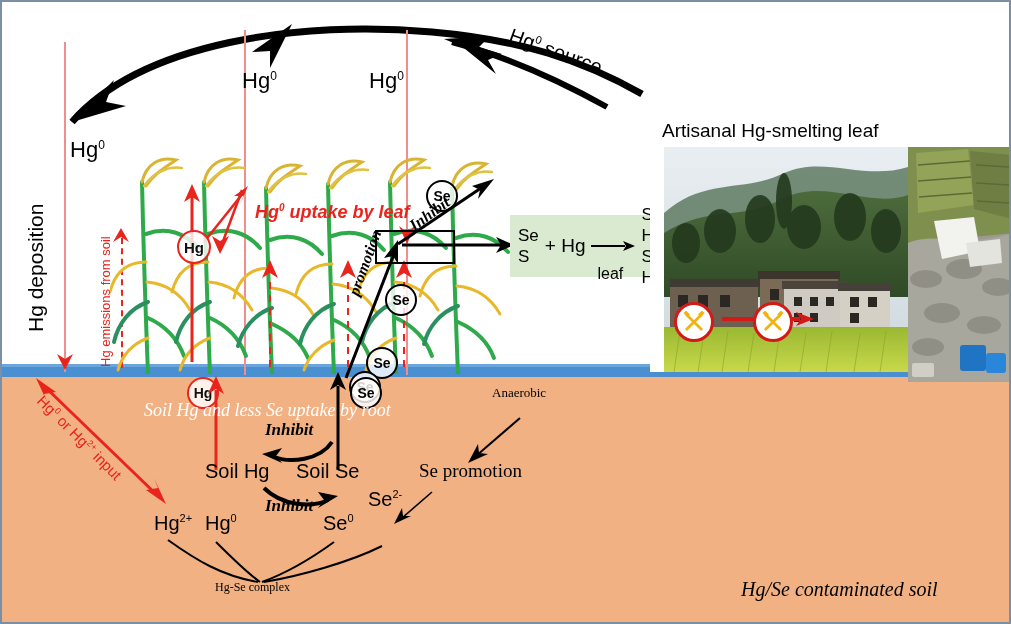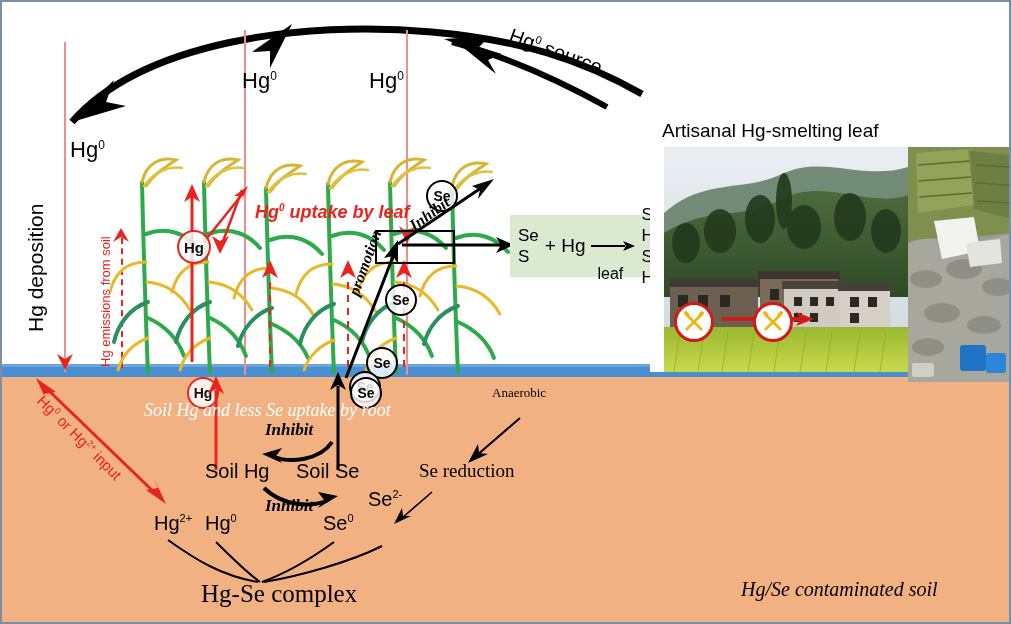--- a/index.html
+++ b/index.html
@@ -384,21 +384,21 @@
     <path d="M4,6 C22,24 52,26 68,18" fill="none" stroke="#000" stroke-width="4"></path>
     <polygon points="78,14 58,10 64,18 58,26" fill="#000"></polygon>
   </svg>
   <div class="abs txt serif bd it blk" style="left:263px;top:494px;font-size:17px;">Inhibit</div>
 
   <div class="abs txt serif blk" style="left:490px;top:383px;font-size:13px;">Anaerobic</div>
   <svg class="abs" style="left:460px;top:410px;" width="66" height="56">
     <line x1="58" y1="6" x2="14" y2="44" stroke="#000" stroke-width="2"></line>
     <polygon points="6,51 16,32 17,41 26,42" fill="#000"></polygon>
   </svg>
-  <div class="abs txt serif blk" style="left:417px;top:458px;font-size:19px;">Se reduction</div>
+  <div class="abs txt serif blk" style="left:417px;top:458px;font-size:19px;">Se promotion</div>
   <svg class="abs" style="left:386px;top:486px;" width="50" height="40">
     <line x1="44" y1="4" x2="14" y2="30" stroke="#000" stroke-width="1.6"></line>
     <polygon points="6,36 14,20 15,28 23,28" fill="#000"></polygon>
   </svg>
 
   <div class="abs txt sans blk" style="left:152px;top:510px;font-size:20px;">
     <span>Hg</span><sup style="font-size:11px">2+</sup>
   </div>
   <div class="abs txt sans blk" style="left:203px;top:510px;font-size:20px;">
     <span>Hg</span><sup style="font-size:11px">0</sup>
@@ -411,17 +411,17 @@
   </div>
 
   <svg class="abs" style="left:140px;top:532px;" width="260" height="56">
     <g fill="none" stroke="#000" stroke-width="2">
       <path d="M26,6 C54,26 80,42 116,48"></path>
       <path d="M74,8 C90,24 104,38 118,48"></path>
       <path d="M192,8 C170,24 142,40 120,48"></path>
       <path d="M240,12 C208,28 158,42 122,48"></path>
     </g>
   </svg>
-  <div class="abs txt serif blk" style="left:199px;top:578px;font-size:25px;">Hg-Se  complex</div>
+  <div class="abs txt serif blk" style="left:213px;top:578px;font-size:12px;">Hg-Se  complex</div>
 
   <div class="abs txt serif it blk" style="left:739px;top:576px;font-size:20px;">Hg/Se contaminated soil</div>
 
 </div>
 
 </body></html>

